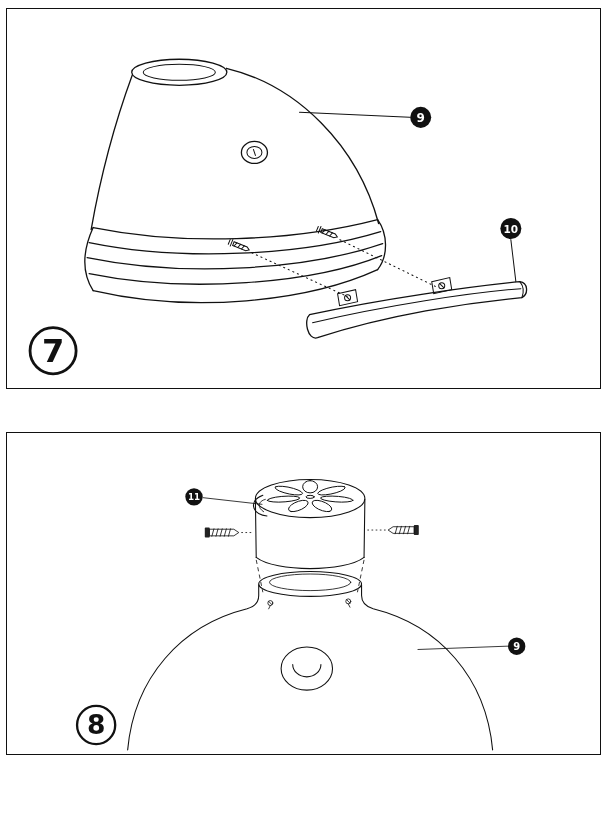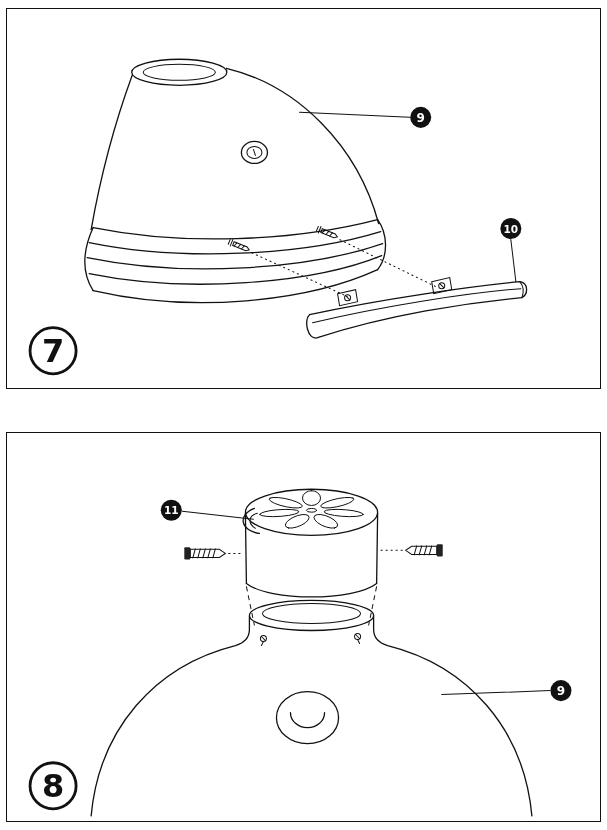--- a/index.html
+++ b/index.html
@@ -5,21 +5,21 @@
   html,body{margin:0;padding:0;}
   body{
     width:607px;height:830px;background:#ffffff;position:relative;
     font-family:"DejaVu Sans", sans-serif;
   }
   .panel{
     position:absolute;left:6px;width:595px;background:#fff;
     border:1.6px solid #111;box-sizing:border-box;overflow:hidden;
   }
   #panel7{top:8px;height:381px;}
-  #panel8{top:432px;height:390px;}
+  #panel8{top:432px;height:323px;}
   svg{display:block;width:100%;height:100%;}
   .ink{stroke:#111;fill:none;stroke-width:1.3;stroke-linecap:round;stroke-linejoin:round;}
   .thin{stroke:#111;fill:none;stroke-width:1;stroke-linecap:round;}
   .dotted{stroke:#111;fill:none;stroke-width:1;stroke-dasharray:2,3;}
   .dashed{stroke:#111;fill:none;stroke-width:1;stroke-dasharray:5,4;}
   .badge{fill:#111;stroke:none;}
   .badge-text{fill:#fff;font-weight:bold;text-anchor:middle;}
   .step-circle{fill:#fff;stroke:#111;stroke-width:2.8;}
   .step-text{fill:#111;font-weight:bold;text-anchor:middle;font-size:32px;}
   .screwdark{fill:#222;stroke:none;}

